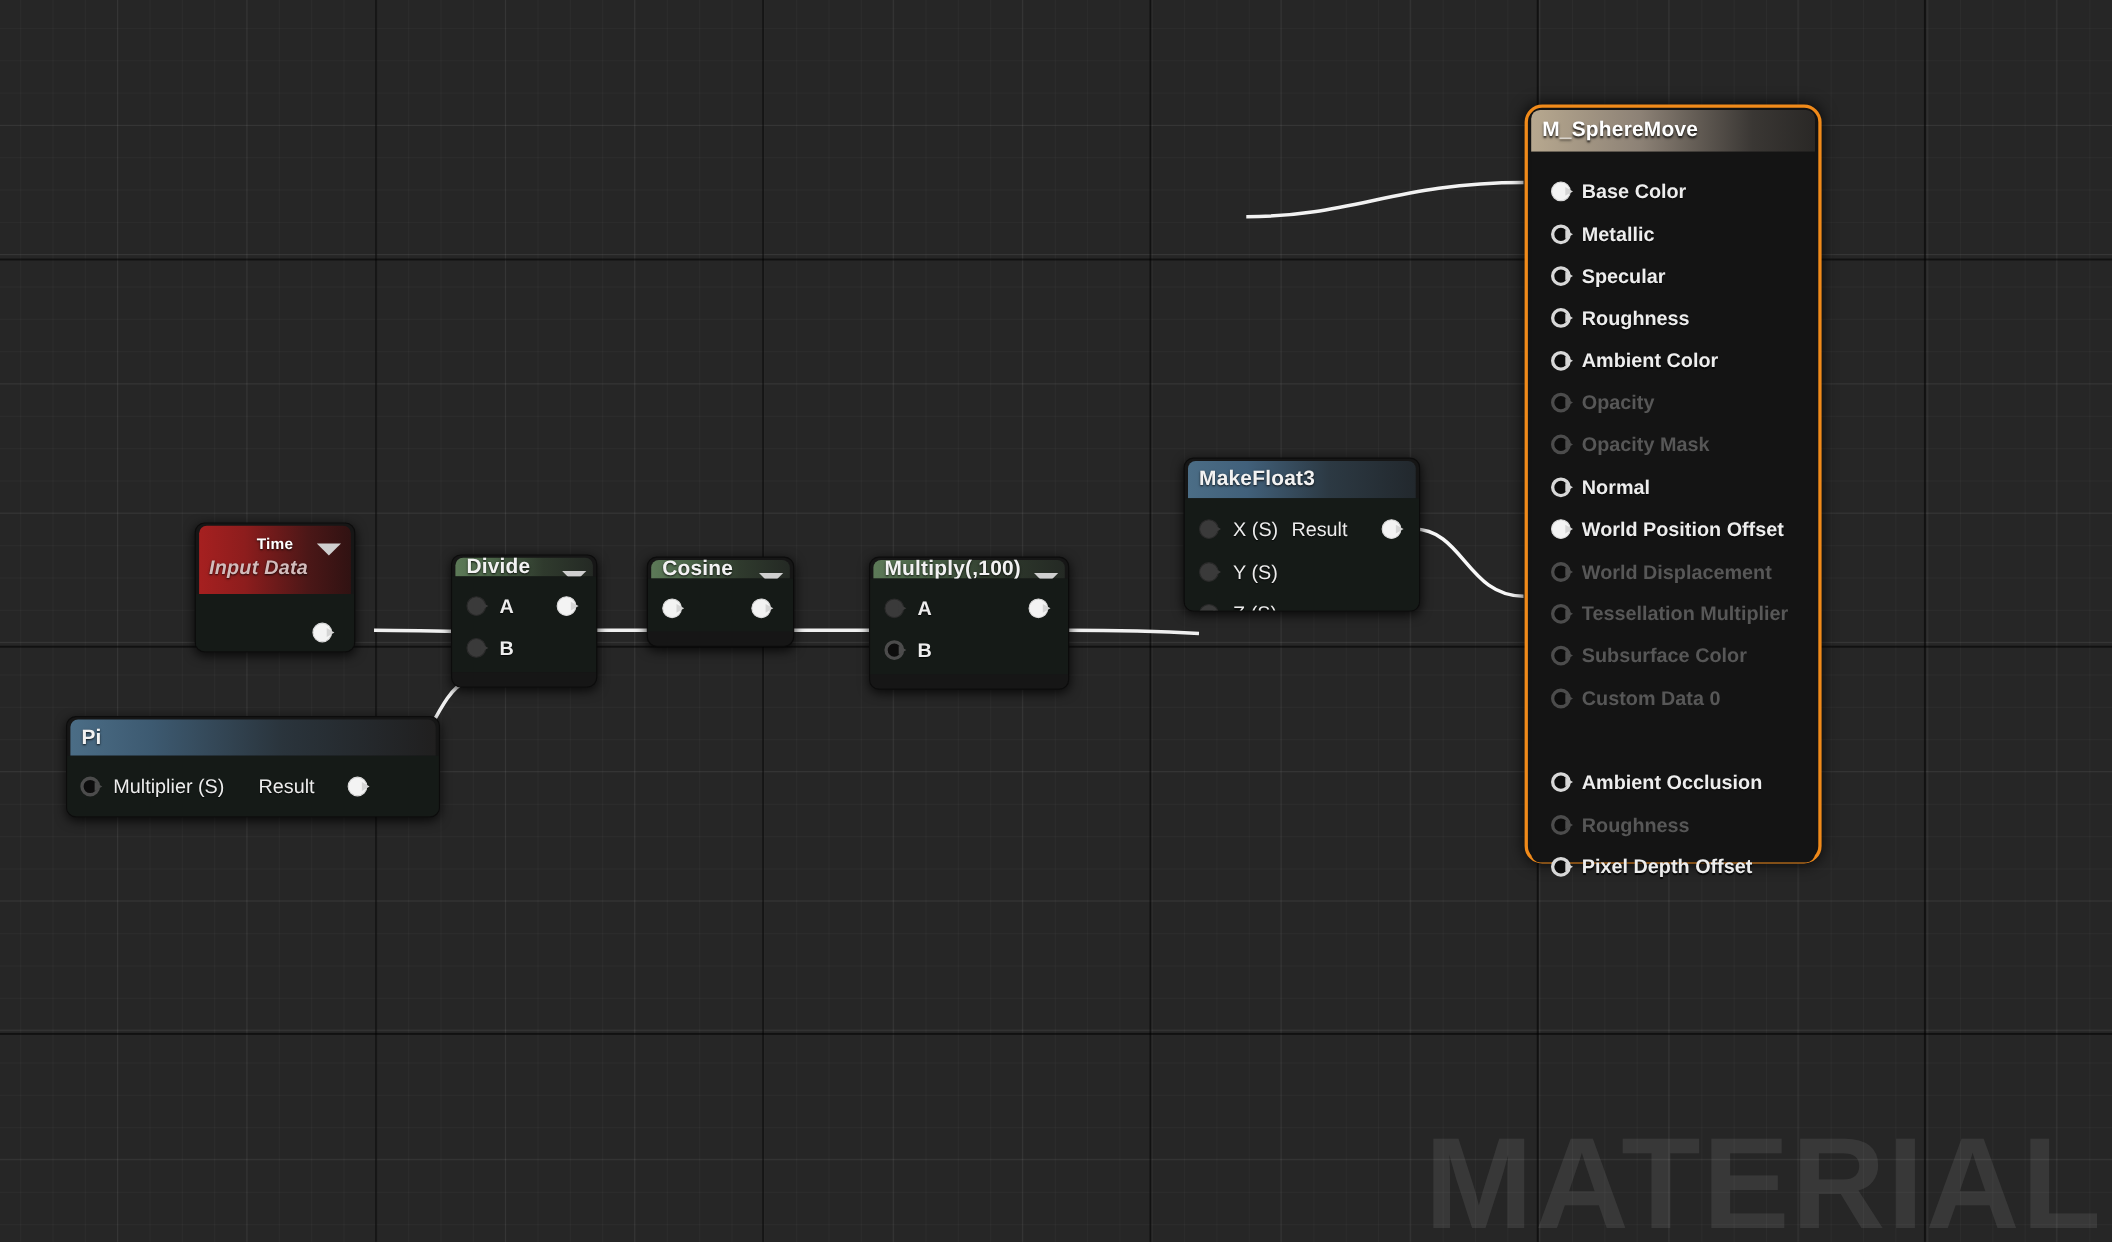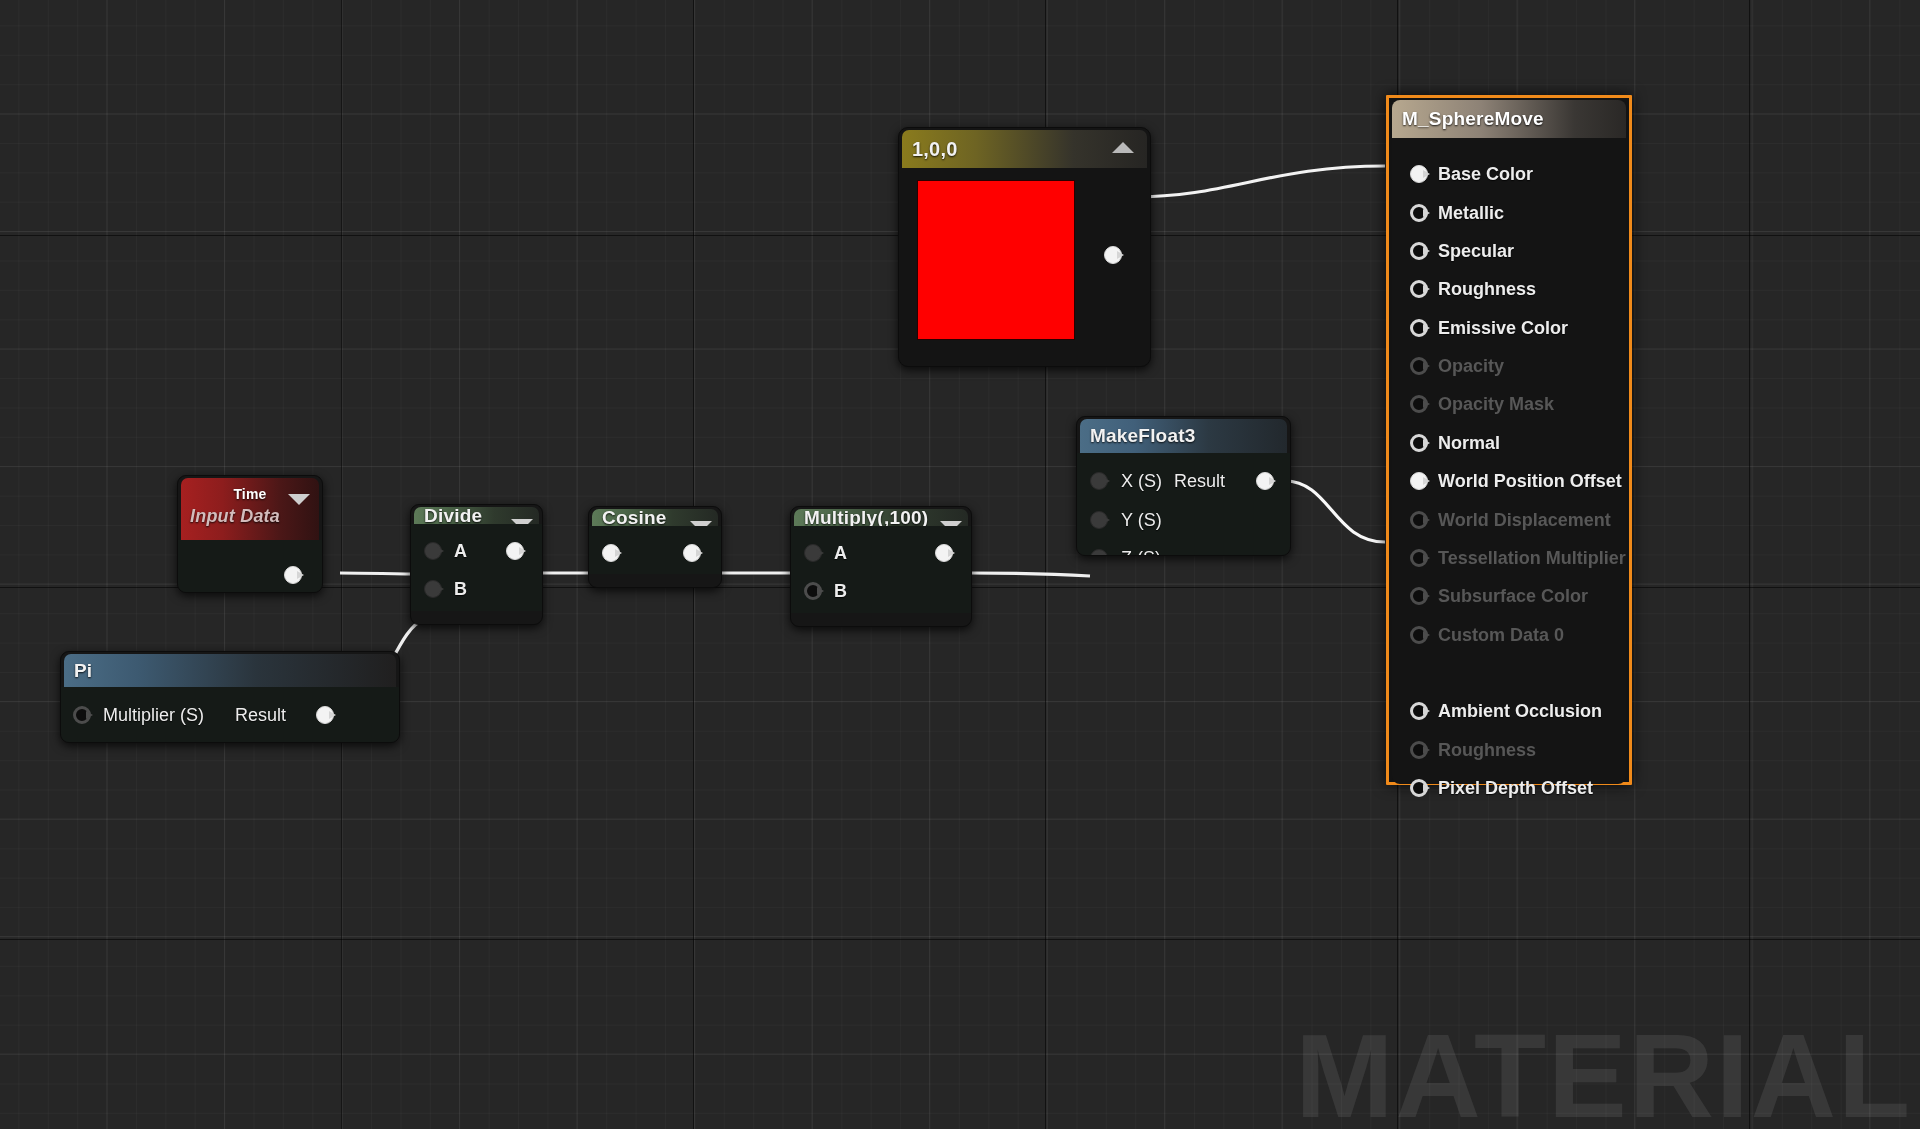--- a/index.html
+++ b/index.html
@@ -113,22 +113,22 @@
     border-right:11px solid transparent;
     border-top:11px solid #cfcfcf;
   }
   .caret.up {
     border-top:none;
     border-bottom:11px solid #b9b9b9;
   }
 
   
   #matnode {
-    left:1386px; top:95px; width:246px; height:690px;
-    border-radius:1px;
+    left:1386px; top:95px; width:270px; height:690px;
+    border-radius:16px;
     border:3px solid #f08a1a;
     background:#131313;
     box-shadow:0 0 14px rgba(0,0,0,0.8);
     overflow:visible;
   }
   #matnode .title {
     height:38px;
     margin:2px 3px 0 3px;
     border-radius:8px 8px 0 0;
     background:linear-gradient(to right, #b7a88f 0%, #8d8276 38%, #3a3734 78%, #2a2826 100%);
@@ -252,21 +252,21 @@
             <span class="dot hollow"></span>
             <span class="arrow"></span>
           </span>
         <span class="rowlabel">Roughness</span>
       </div>
       <div class="mrow" style="top:172px;">
         <span class="pin">
             <span class="dot hollow"></span>
             <span class="arrow"></span>
           </span>
-        <span class="rowlabel">Emissive Color</span>
+        <span class="rowlabel">Ambient Color</span>
       </div>
       <div class="mrow" style="top:210px;">
         <span class="pin">
             <span class="dot hollow-dim"></span>
             <span class="arrow dim"></span>
           </span>
         <span class="rowlabel dim">Opacity</span>
       </div>
       <div class="mrow" style="top:248px;">
         <span class="pin">
@@ -335,31 +335,20 @@
         <span class="pin">
             <span class="dot hollow"></span>
             <span class="arrow"></span>
           </span>
         <span class="rowlabel">Pixel Depth Offset</span>
       </div>
 
     </div>
   </div>
 
-  <div class="node" id="colornode">
-    <div class="title">1,0,0</div>
-    <span class="caret up" style="right:16px; top:14px;"></span>
-    <div class="cbody">
-      <div id="colorswatch"></div>
-      <span class="pin" style="right:26px; top:78px;">
-          <span class="dot filled"></span>
-          <span class="arrow"></span>
-        </span>
-    </div>
-  </div>
 
   <div class="node" id="makefloat3">
     <div class="title">MakeFloat3</div>
     <div class="body">
       <span class="pin" style="left:13px; top:19px;">
           <span class="dot gray"></span>
           <span class="arrow grayarrow"></span>
         </span>
       <span class="rowlabel" style="left:44px; top:18px;">X (S)</span>
       <span class="rowlabel" style="left:97px; top:18px;">Result</span>

